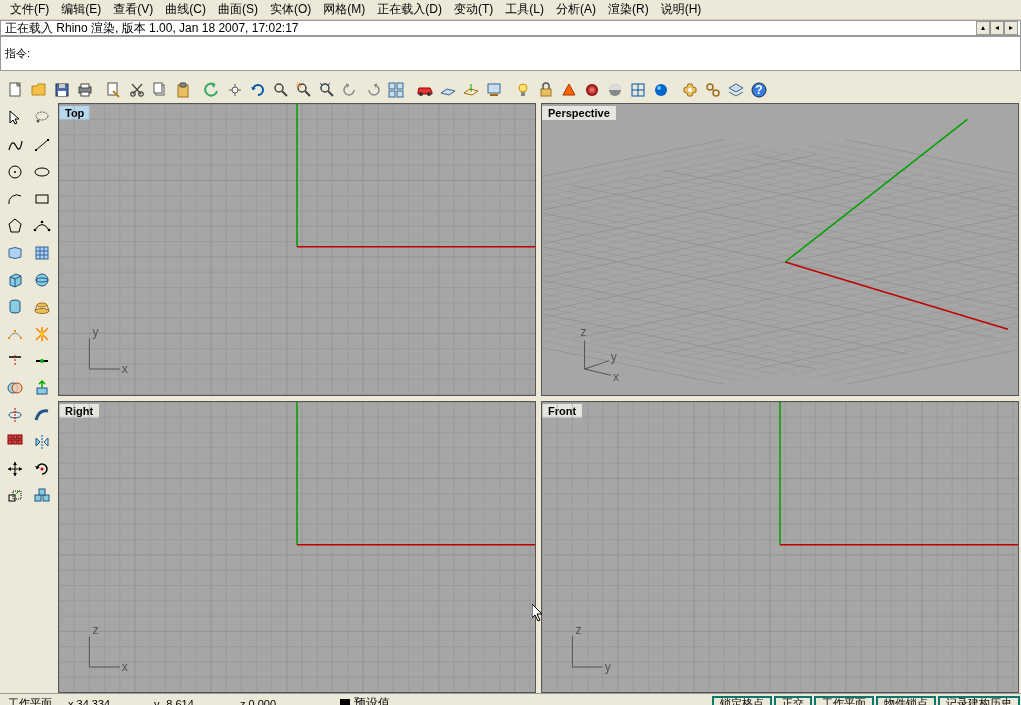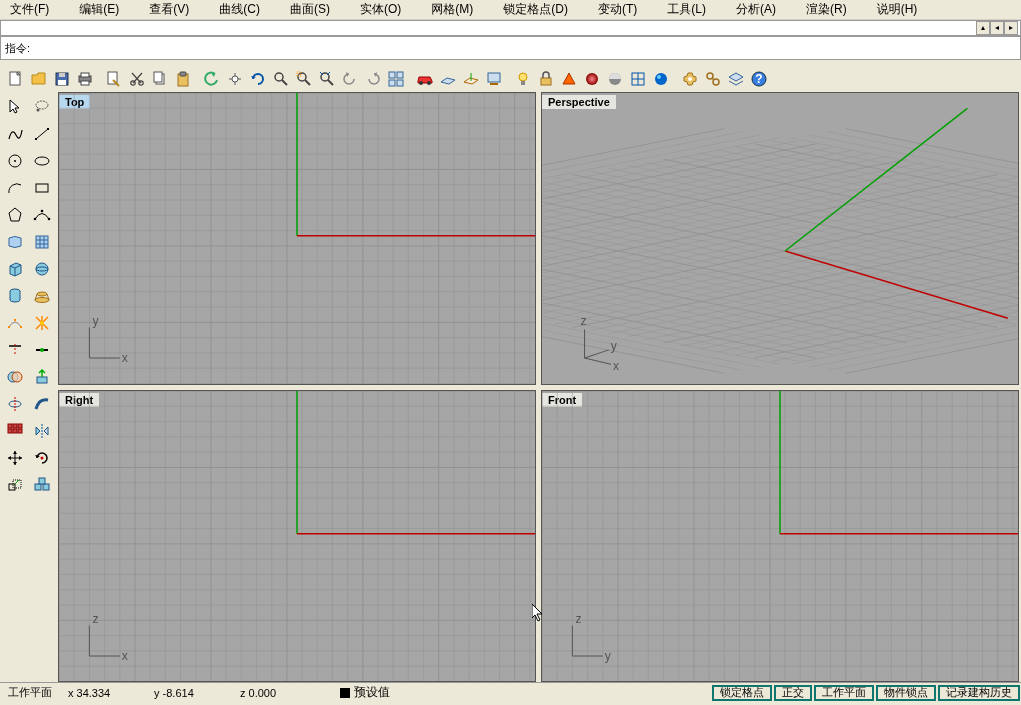--- a/index.html
+++ b/index.html
@@ -1,22 +1,22 @@
 <!DOCTYPE html>
 <html><head>
 <meta charset="utf-8">
 <style>
 * { margin: 0; padding: 0; box-sizing: border-box; font-family: "SimSun", "Microsoft YaHei", sans-serif; font-size: 12px; }
 html, body { width: 1021px; height: 705px; overflow: hidden; background: #ece9d8; }
-.menubar { height: 20px; background: #ece9d8; display: flex; align-items: center; padding: 0 4px; gap: 18px; border-bottom: 1px solid #d4d0c8; }
+.menubar { height: 20px; background: #ece9d8; display: flex; align-items: center; padding: 0 4px; gap: 0; border-bottom: 1px solid #d4d0c8; }
 .menubar span { padding: 2px 6px; cursor: default; }
 .cmdhist { height: 16px; background: #fff; border: 1px solid #999; padding: 0 4px; font-size: 11px; line-height: 14px; display: flex; align-items: center; position: relative; }
 .cmdhist .scrollctrl { position: absolute; right: 0; top: 0; width: 44px; height: 14px; display: flex; }
 .cmdhist .scrollctrl div { width: 14px; height: 14px; border: 1px solid #999; background: #ece9d8; font-size: 8px; display: flex; align-items: center; justify-content: center; }
-.cmdline { height: 24px; background: #fff; border: 1px solid #999; display: flex; align-items: center; padding: 4px 4px; }
+.cmdline { height: 35px; background: #fff; border: 1px solid #999; display: flex; align-items: center; padding: 4px 4px; }
 .cmdline .prompt { font-size: 11px; }
 .cmdline input { flex: 1; border: none; outline: none; font-size: 11px; padding-left: 4px; }
 .spacer { height: 6px; }
 .toolbar-h { height: 26px; display: flex; align-items: center; gap: 0; padding: 0 4px; }
 .toolbar-h .tbtn { width: 23px; height: 23px; display: flex; align-items: center; justify-content: center; cursor: pointer; border: 1px solid transparent; }
 .sep { width: 6px; }
 .workarea { display: flex; height: 590px; }
 .toolbox { width: 58px; display: flex; flex-wrap: wrap; align-content: flex-start; padding: 2px 2px; gap: 2px; }
 .toolbox .tbtn { width: 25px; height: 25px; display: flex; align-items: center; justify-content: center; cursor: pointer; border: 1px solid transparent; }
 .viewports { flex: 1; display: grid; grid-template-columns: 1fr 1fr; grid-template-rows: 1fr 1fr; gap: 5px; background: #ece9d8; padding-right: 2px; }
@@ -34,29 +34,30 @@
 <body>
 
 <div class="menubar" id="menubar">
     <span>文件(F)</span>
     <span>编辑(E)</span>
     <span>查看(V)</span>
     <span>曲线(C)</span>
     <span>曲面(S)</span>
     <span>实体(O)</span>
     <span>网格(M)</span>
-    <span>锁定格点(D)</span>
+    <span>正在载入(D)</span>
     <span>变动(T)</span>
     <span>工具(L)</span>
     <span>分析(A)</span>
     <span>渲染(R)</span>
     <span>说明(H)</span>
   </div>
 
 <div class="cmdhist">
+  <span>正在载入 Rhino 渲染, 版本 1.00, Jan 18 2007, 17:02:17</span>
   <div class="scrollctrl">
     <div>▴</div>
     <div>◂</div>
     <div>▸</div>
   </div>
 </div>
 
 <div class="cmdline">
   <span class="prompt">指令:</span>
   <input type="text" value="" style="">

